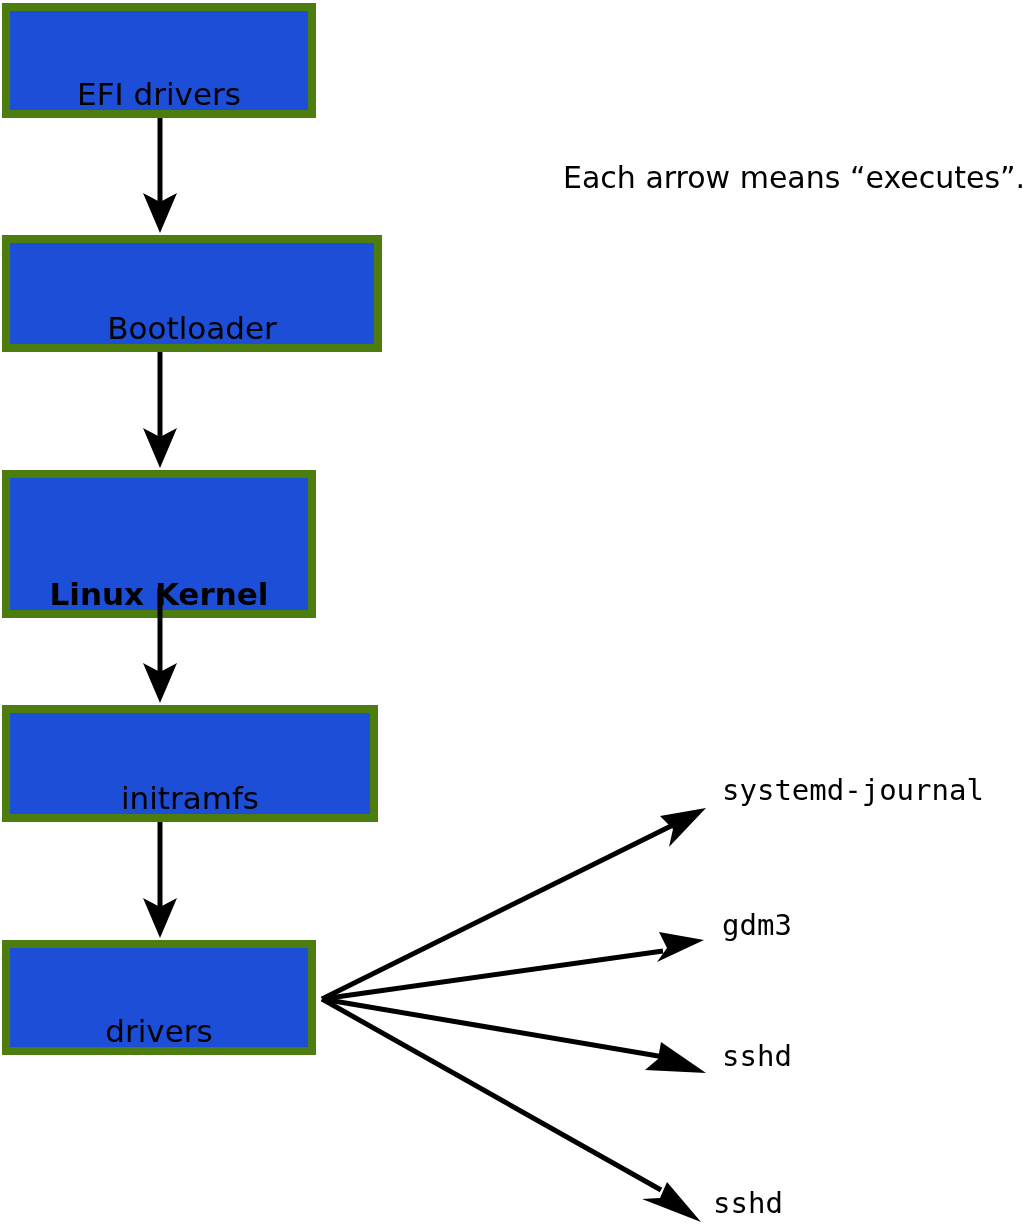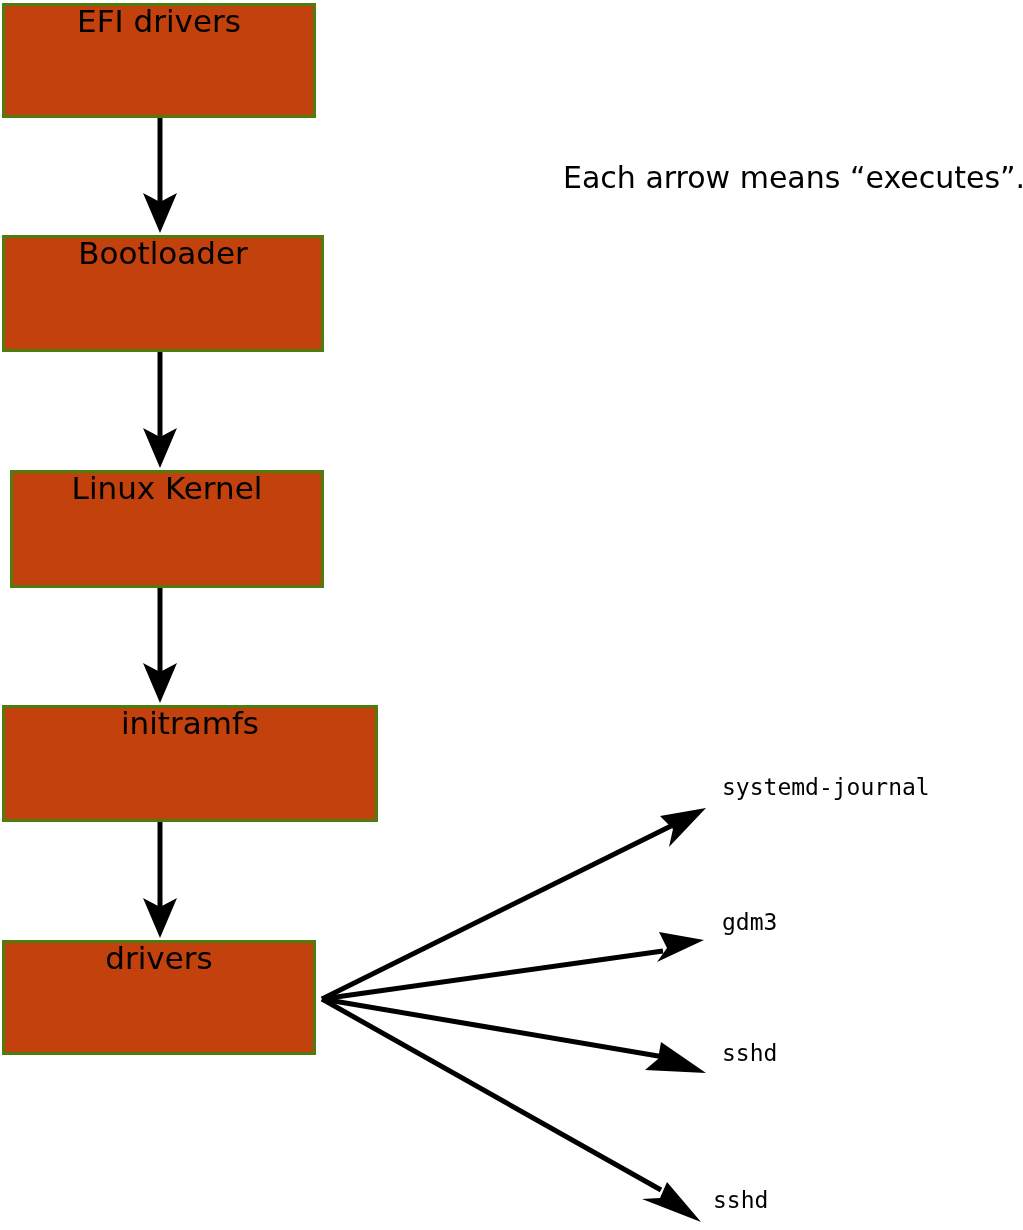--- a/index.html
+++ b/index.html
@@ -21,38 +21,38 @@
     left: 0;
     top: 0;
     width: 1023px;
     height: 1230px;
   }
 
   
   .node-box {
     position: absolute;
     box-sizing: border-box;
-    background: #c2410c;
-    border: 3px solid #4d7c0f;
+    background: #1d4ed8;
+    border: 8px solid #4d7c0f;
     display: flex;
-    align-items: flex-start;
+    align-items: flex-end;
     justify-content: center;
   }
   .node-label {
     font-family: "DejaVu Sans", sans-serif;
     font-size: 31px;
     line-height: 1;
     color: #000000;
     letter-spacing: 0px;
     white-space: nowrap;
   }
 
   #box-efi-drivers   { left: 2px;  top: 3px;    width: 314px; height: 115px; }
-  #box-bootloader    { left: 2px;  top: 235px;  width: 322px; height: 117px; }
-  #box-linux-kernel  { left: 10px;  top: 470px;  width: 314px; height: 118px; }
+  #box-bootloader    { left: 2px;  top: 235px;  width: 380px; height: 117px; }
+  #box-linux-kernel  { left: 2px;  top: 470px;  width: 314px; height: 148px; font-weight: bold; }
   #box-initramfs     { left: 2px;  top: 705px;  width: 376px; height: 117px; }
   #box-systemd       { left: 2px;  top: 940px;  width: 314px; height: 115px; }
 
   
   #arrow-layer {
     position: absolute;
     left: 0;
     top: 0;
     width: 1023px;
     height: 1230px;
@@ -77,21 +77,21 @@
     font-size: 30px;
     line-height: 1.1;
     color: #000000;
     white-space: nowrap;
   }
 
   
   .leaf-label {
     position: absolute;
     font-family: "DejaVu Sans Mono", monospace;
-    font-size: 23px;
+    font-size: 29px;
     line-height: 1;
     color: #000000;
     white-space: nowrap;
   }
   #leaf-systemd-journal { left: 722px; top: 776px; }
   #leaf-gdm3           { left: 722px; top: 911px; }
   #leaf-getty          { left: 722px; top: 1042px; }
   #leaf-sshd           { left: 713px; top: 1189px; }
 </style>
 </head>

